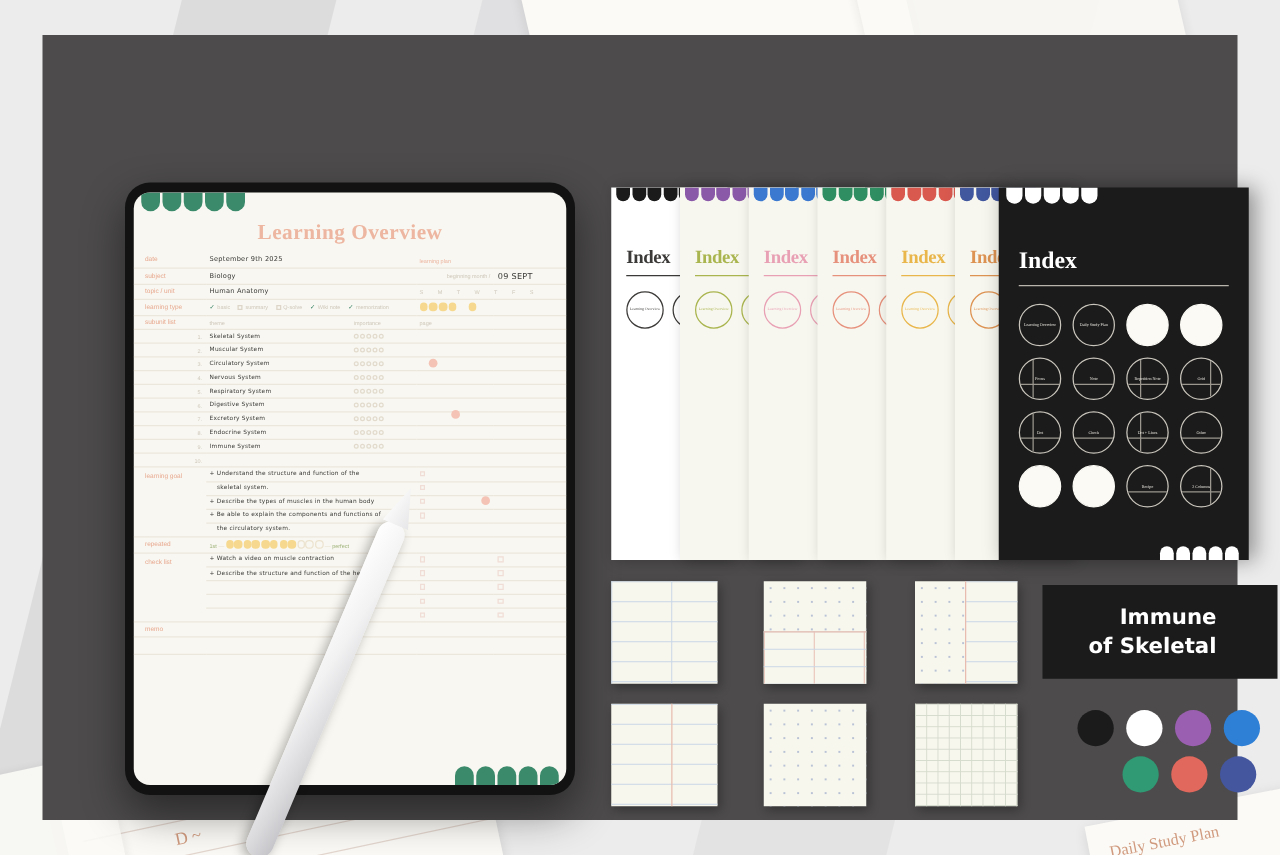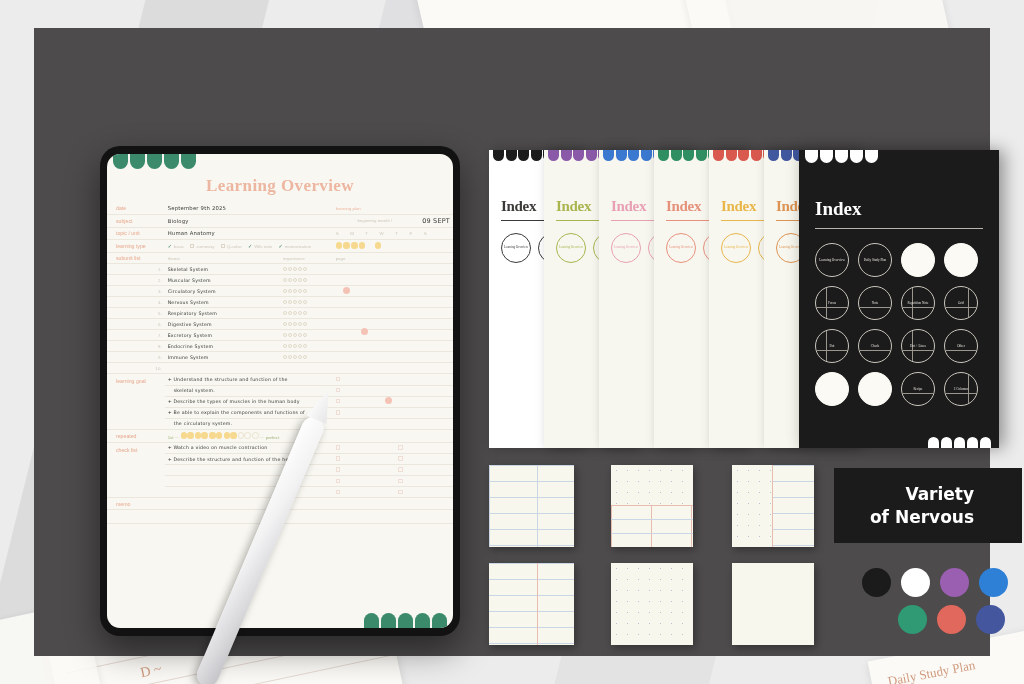--- a/index.html
+++ b/index.html
@@ -209,21 +209,21 @@
         <tbody>
             <tr>
           <td class="lbl">date</td>
           <td class="hand" colspan="2">September 9th 2025</td>
           <td class="pk" colspan="2">learning plan</td>
         </tr>
         <tr>
           <td class="lbl">subject</td>
           <td class="hand" colspan="2">Biology</td>
           <td class="faint" style="text-align:right;width:50px;">beginning month /</td>
-          <td class="hand" style="font-size:6.5px;width:46px;text-align:right;">09 SEPT</td>
+          <td class="hand" style="font-size:6.5px;width:46px;">09 SEPT</td>
         </tr>
         <tr>
           <td class="lbl">topic / unit</td>
           <td class="hand" colspan="2">Human Anatomy</td>
           <td class="faint" colspan="2">
             <span style="letter-spacing:5.2px;">S M T W T F S</span>
           </td>
         </tr>
         <tr>
           <td class="lbl">learning type</td>
@@ -658,22 +658,22 @@
     </div>
     <div class="thumb" style="left:122px;top:98px;width:82px;height:82px;
       background-image:radial-gradient(#b9c3d6 .7px,transparent .8px);background-size:11px 11px;background-color:#f8f7ee;"></div>
     <div class="thumb" style="left:243px;top:98px;width:82px;height:82px;
       background-image:linear-gradient(#d5dbcd .5px,transparent .5px),linear-gradient(90deg,#d5dbcd .5px,transparent .5px);
       background-size:9px 9px,9px 9px;background-color:#f8f7ee;"></div>
   </div>
 
   <div id="variety">
     <div>
-      <span>Variety</span><br>
-      <span>of Nervous</span>
+      <span>Immune</span><br>
+      <span>of Skeletal</span>
     </div>
   </div>
 
   <div id="swatches">
     <div class="swrow">
       <div class="sw" style="background:#1b1b1b;"></div>
       <div class="sw" style="background:#ffffff;"></div>
       <div class="sw" style="background:#9a5fb0;"></div>
       <div class="sw" style="background:#2e7fd6;"></div>
     </div>

